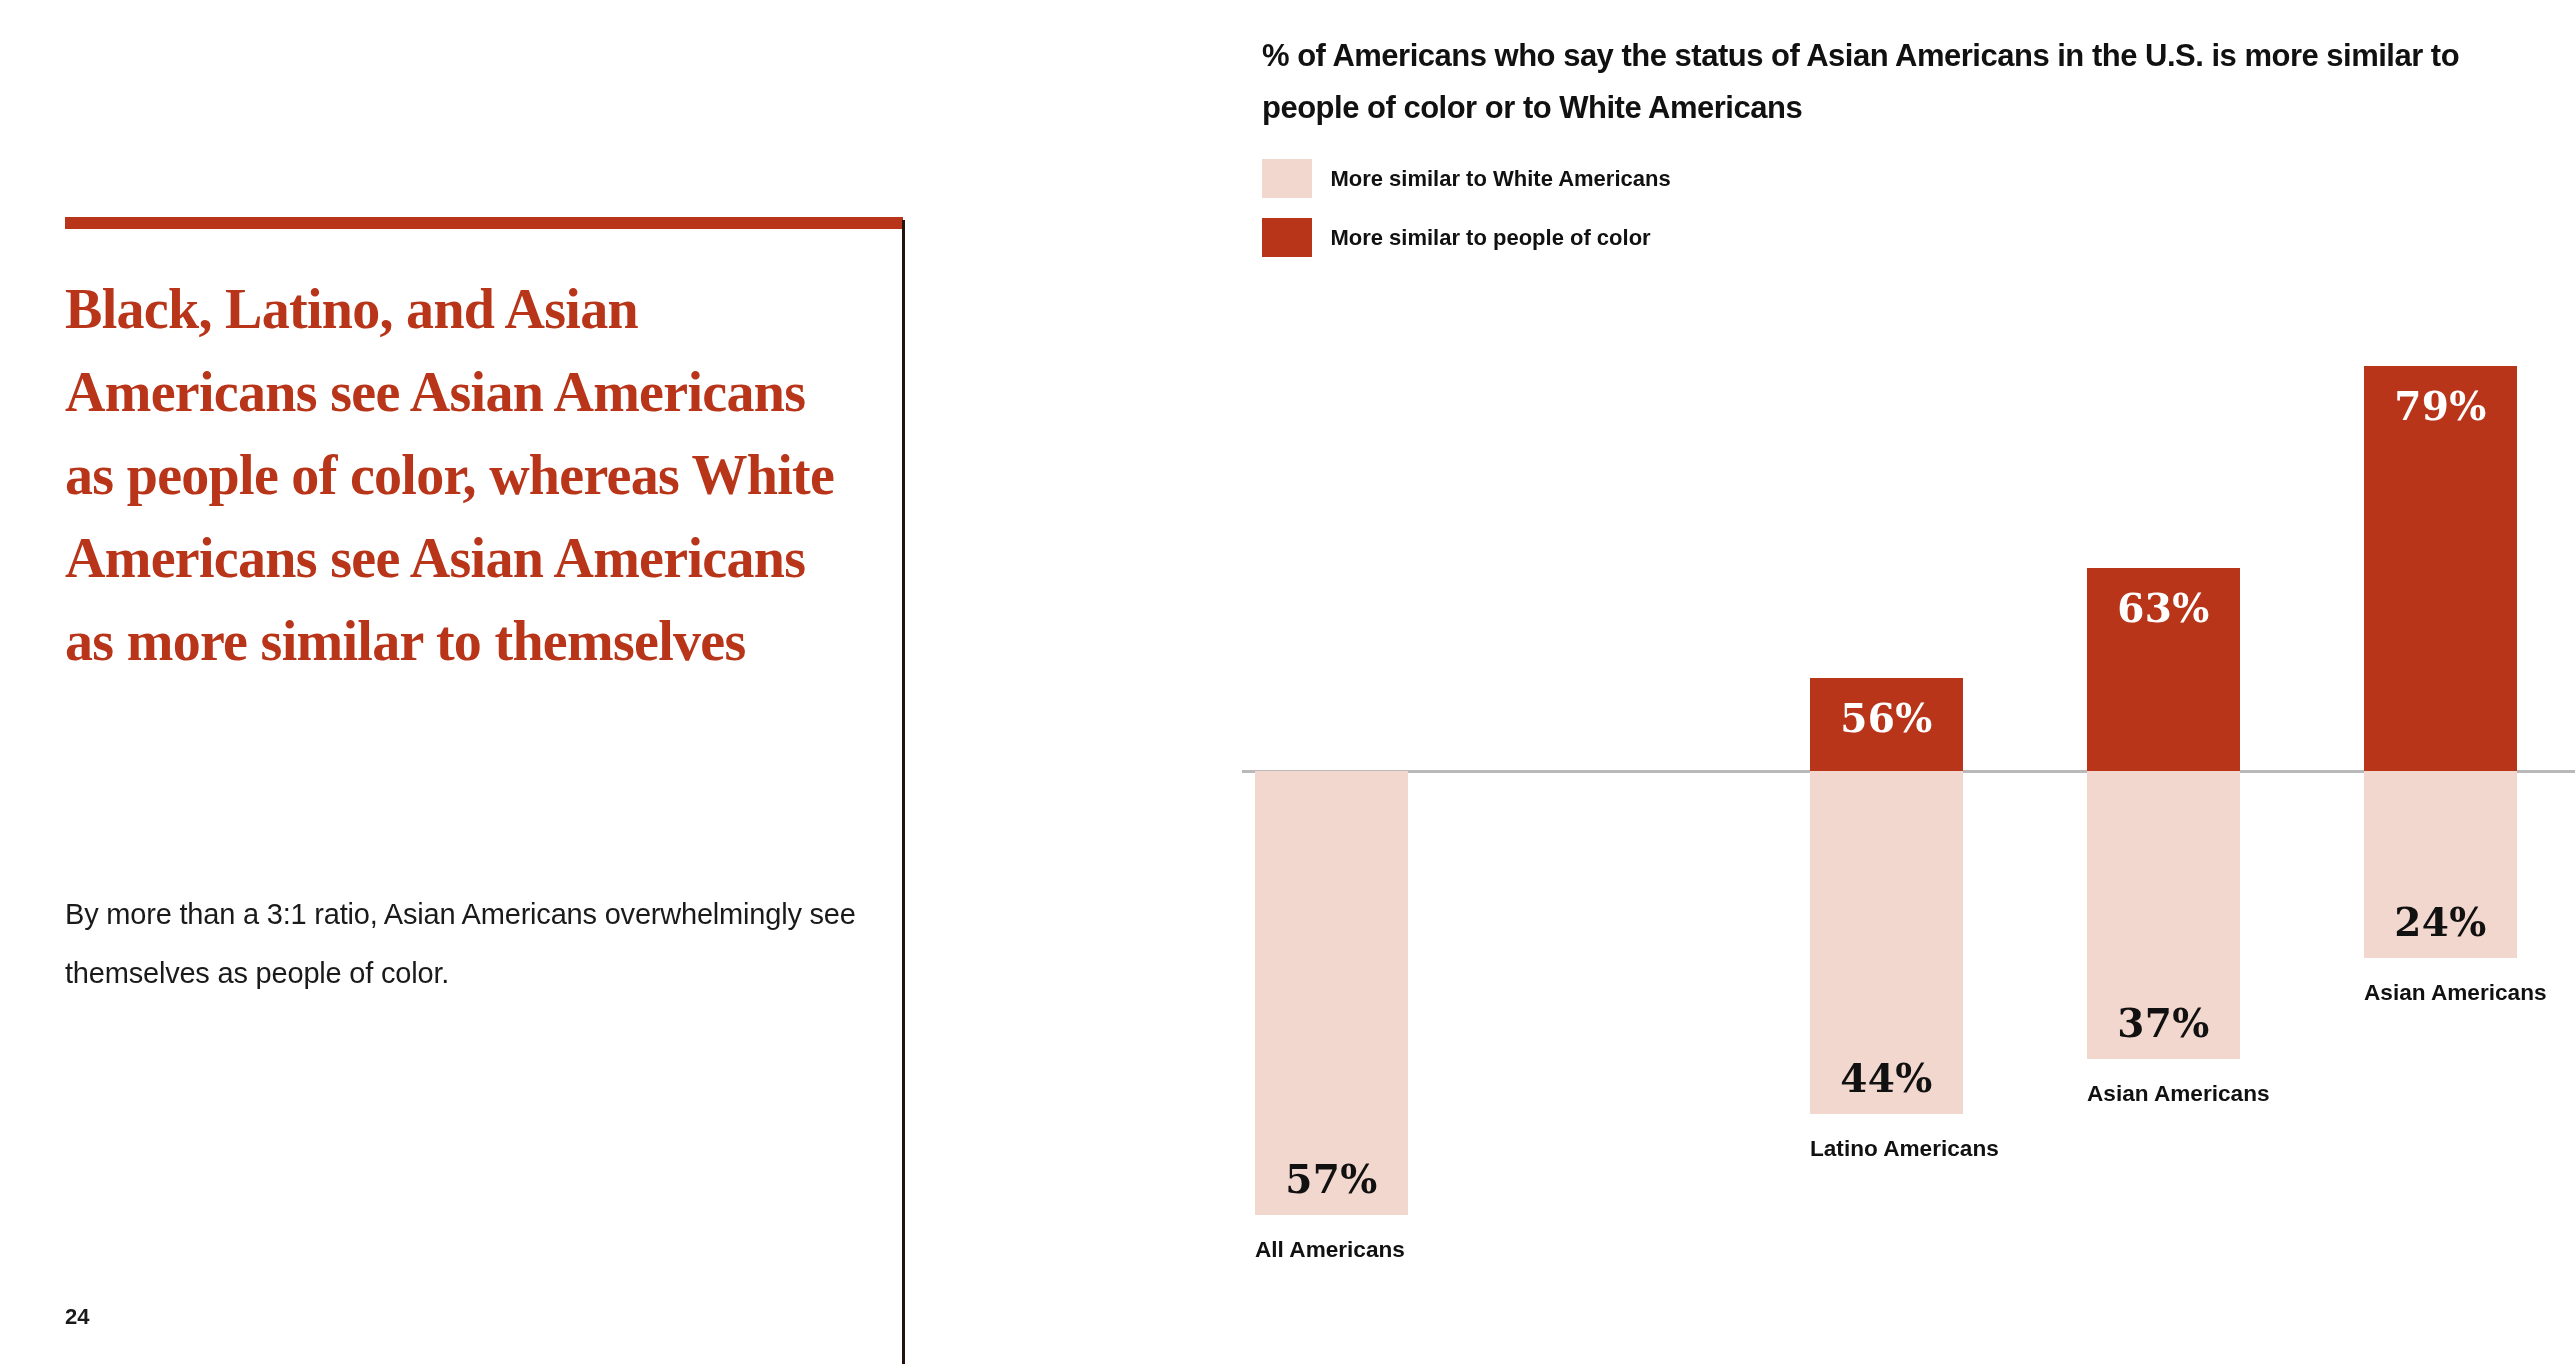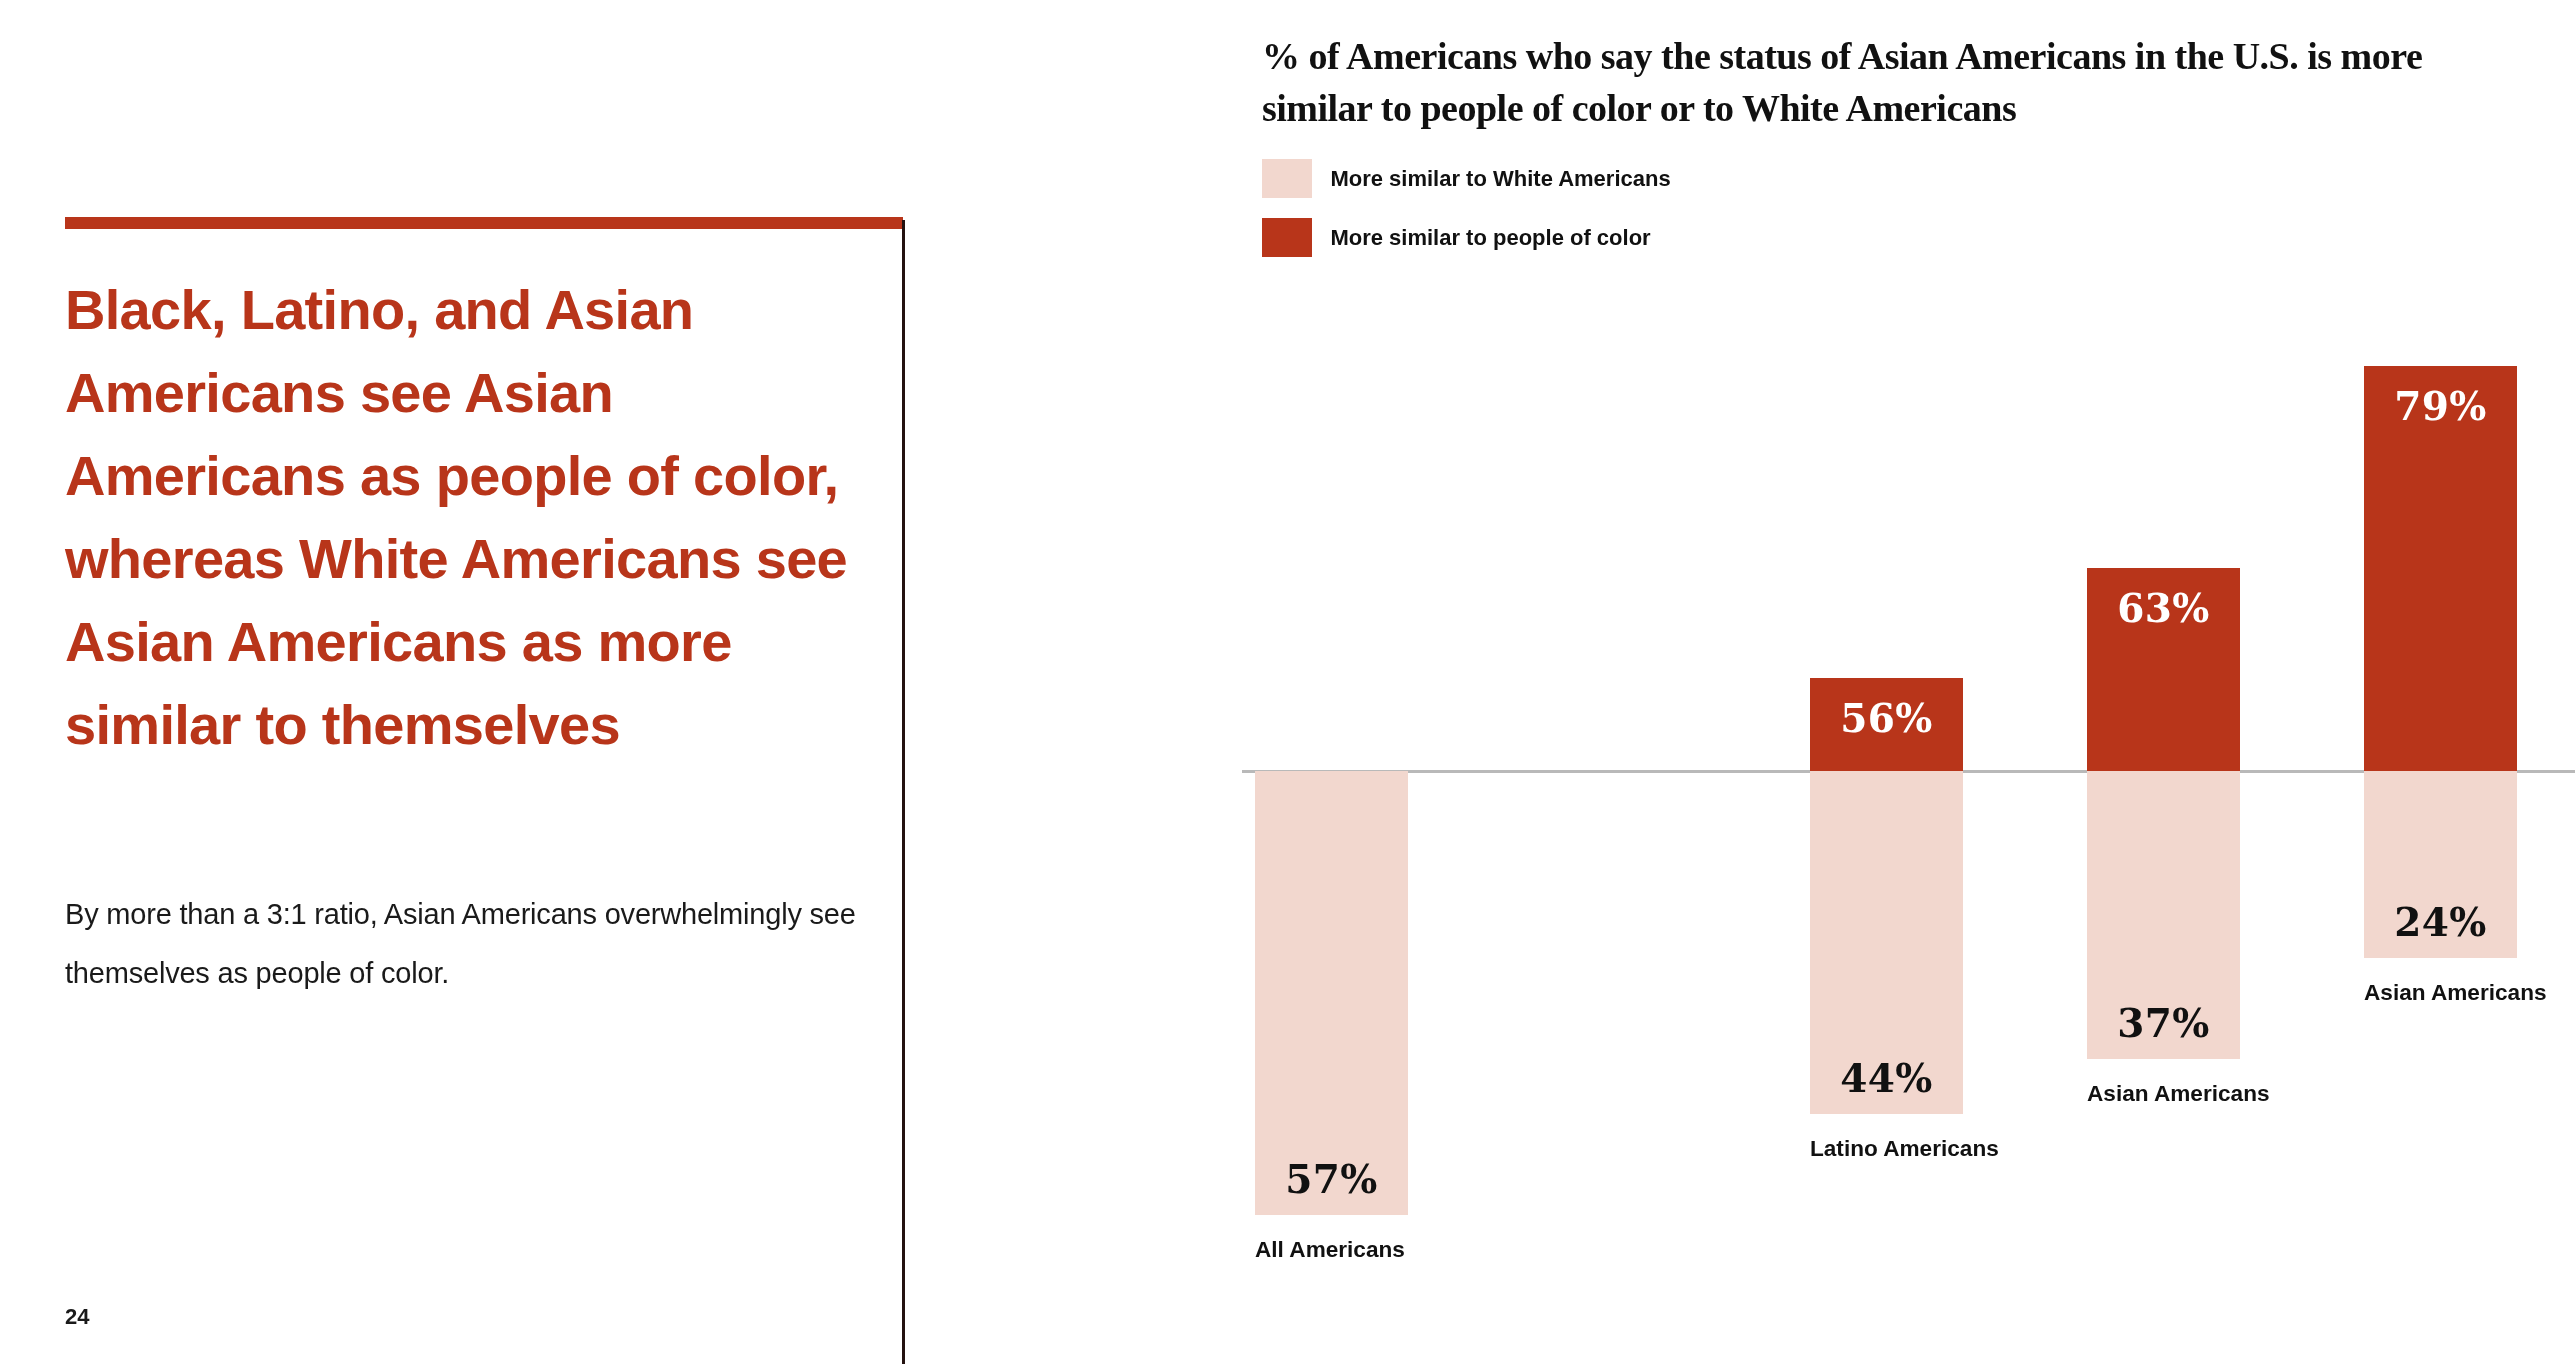--- a/index.html
+++ b/index.html
@@ -38,21 +38,21 @@
     width: 838px;
     height: 11.7px;
     background: #B8351A;
   }
   #headline {
     position: absolute;
     left: 65px;
     top: 268px;
     width: 788px;
     color: #B8351A;
-    font-family: Liberation Sans, sans-serif;
+    font-family: Liberation Serif, serif;
     font-weight: 700;
     font-size: 56px;
     line-height: 83px;
     letter-spacing: -0.7px;
   }
   #subtitle {
     position: absolute;
     left: 65px;
     top: 885px;
     width: 804px;
@@ -79,23 +79,23 @@
     top: 0;
     width: 1673px;
     height: 1364px;
   }
   #chart-title {
     position: absolute;
     left: 359px;
     top: 30px;
     width: 1274px;
     color: #111111;
-    font-family: Liberation Serif, serif;
-    font-weight: 700;
-    font-size: 38px;
+    font-family: Liberation Sans, sans-serif;
+    font-weight: 700;
+    font-size: 31px;
     line-height: 52px;
     letter-spacing: -0.5px;
   }
   #legend {
     position: absolute;
     left: 359px;
     top: 159px;
   }
   .legend-row {
     display: flex;

